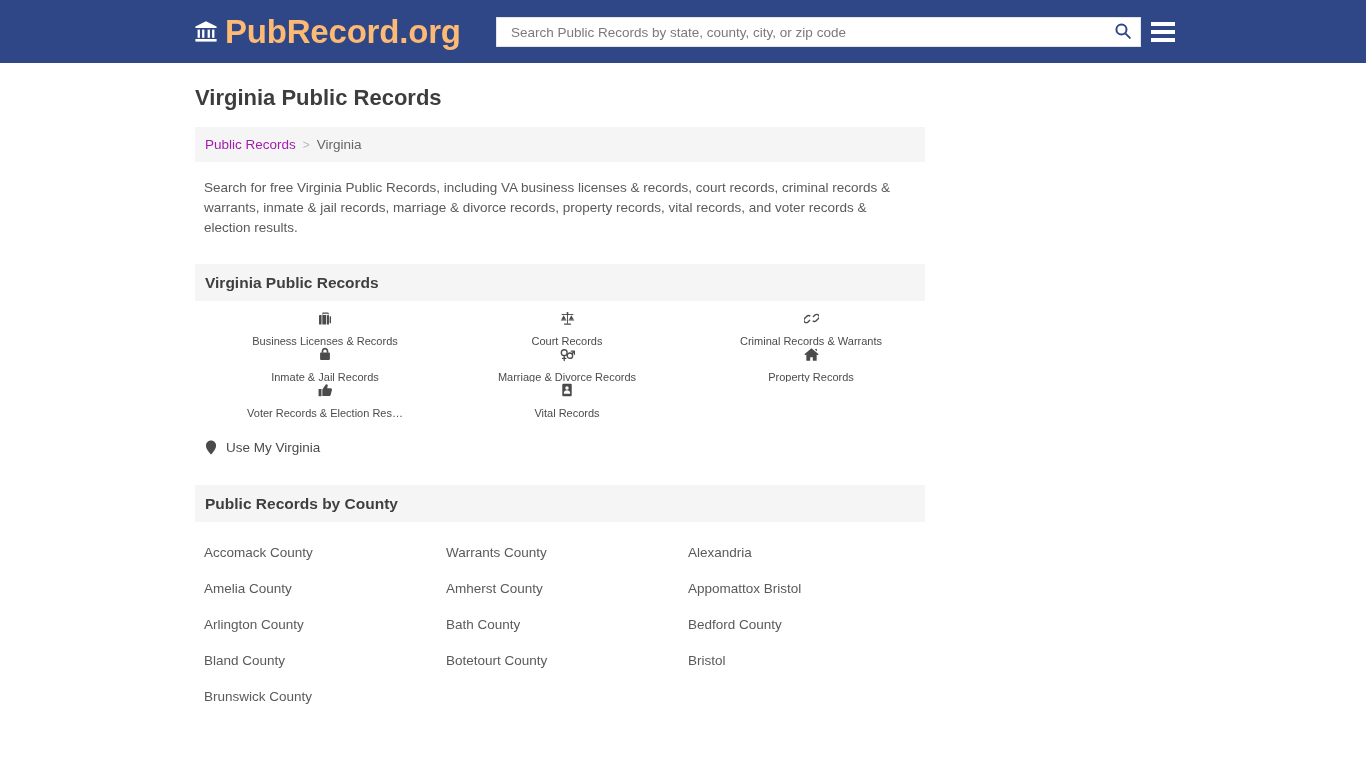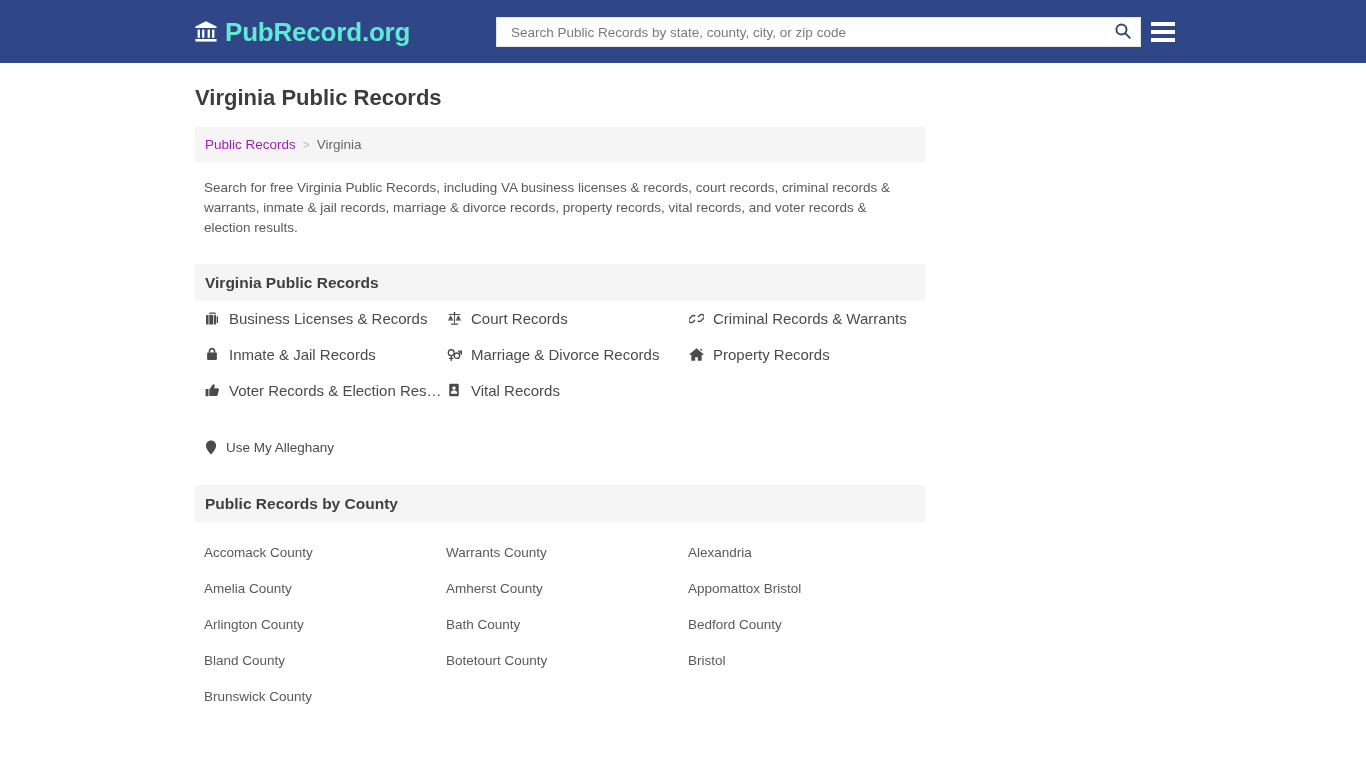--- a/index.html
+++ b/index.html
@@ -31,22 +31,22 @@
     text-decoration: none;
     cursor: pointer;
   }
   .brand-icon {
     width: 24px;
     height: 24px;
     display: block;
     flex: 0 0 auto;
   }
   .brand-text {
-    color: #5eead4;
-    font-size: 26px;
+    color: #fdba74;
+    font-size: 33px;
     font-weight: bold;
     letter-spacing: -0.2px;
     white-space: nowrap;
     line-height: 1;
   }
   .search-wrap {
     position: absolute;
     left: 496px;
     top: 17px;
     width: 645px;
@@ -165,29 +165,30 @@
 
   
   .grid3 {
     display: grid;
     grid-template-columns: 242px 242px 246px;
     padding: 0 9px;
     margin-top: 9px;
   }
   .grid-link {
     display: flex;
-    align-items: flex-start;
+    align-items: center;
     gap: 9px;
     height: 36px;
-    font-size: 15px;
+    font-size: 11px;
     color: #4b4b4b;
     text-decoration: none;
     cursor: pointer;
     white-space: nowrap;
     overflow: hidden;
+    flex-direction: column;
   }
   .grid-link .ic {
     width: 16px;
     height: 16px;
     flex: 0 0 16px;
     display: flex;
     align-items: center;
     justify-content: center;
     color: #4b4b4b;
   }
@@ -387,21 +388,21 @@
 
     </div>
 
 
     <div class="loc-row">
       <span class="ic">
         <svg viewBox="0 0 12 16" width="12" height="15" fill="currentColor" aria-hidden="true">
           <path d="M6 0.6C3 0.6 0.6 3 0.6 6c0 4 5.4 9.4 5.4 9.4S11.4 10 11.4 6C11.4 3 9 0.6 6 0.6z"></path>
         </svg>
       </span>
-      <a>Use My Alleghany</a>
+      <a>Use My Virginia</a>
     </div>
 
     <div class="section-bar">
       <h2>Public Records by County</h2>
     </div>
 
     <div class="county-grid">
       <a class="county-link">Accomack County</a>
       <a class="county-link">Warrants County</a>
       <a class="county-link">Alexandria</a>

